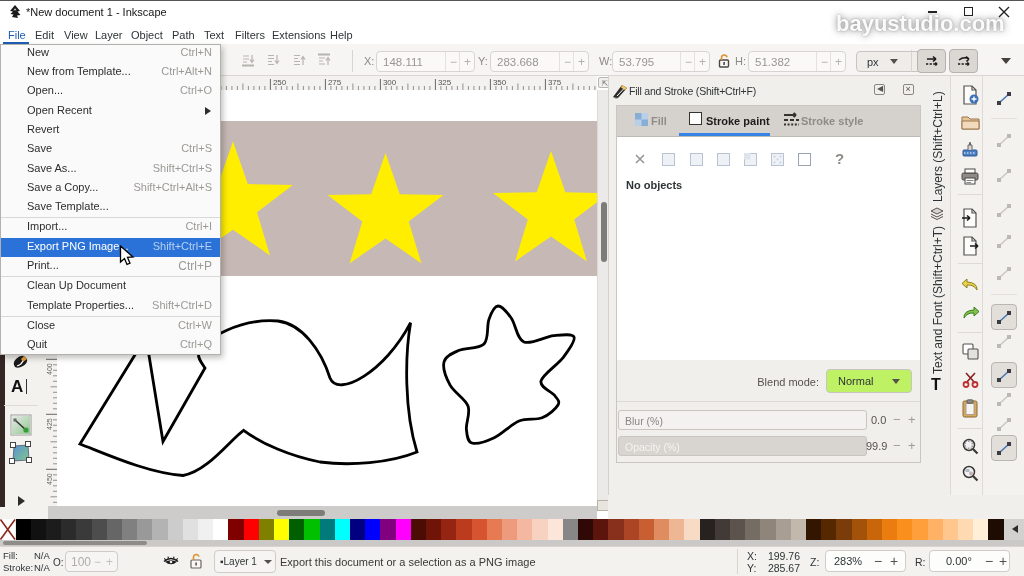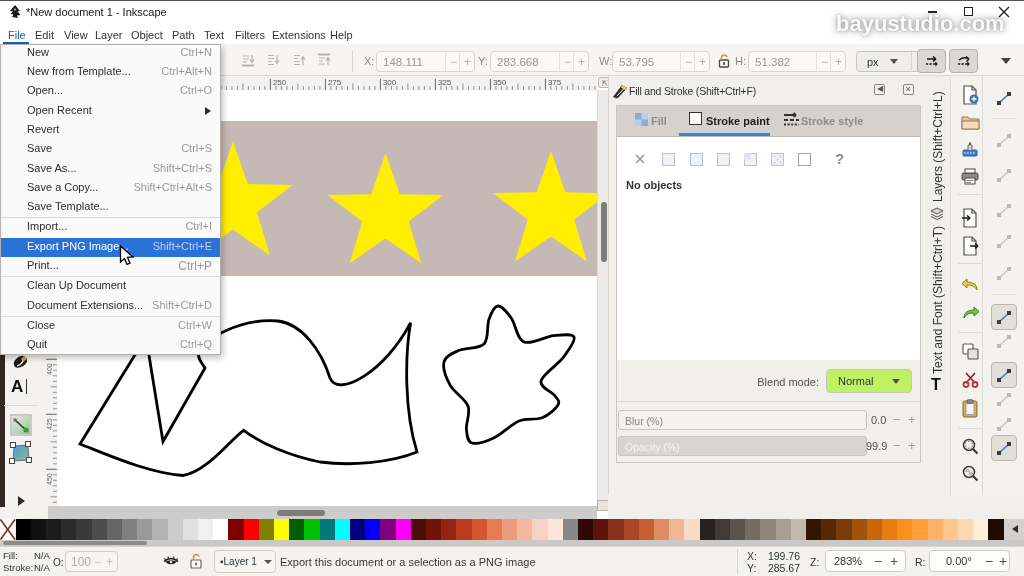--- a/index.html
+++ b/index.html
@@ -688,21 +688,21 @@
 <div class="abs" style="left:27px;top:180.7px;font-size:11px;color:#2d2d2d;z-index:42;white-space:nowrap;">Save a Copy...</div>
 <div class="abs" style="left:92px;top:180.7px;width:120px;text-align:right;font-size:11px;color:#9b9996;z-index:42;">Shift+Ctrl+Alt+S</div>
 <div class="abs" style="left:27px;top:199.5px;font-size:11px;color:#2d2d2d;z-index:42;white-space:nowrap;">Save Template...</div>
 <div class="abs" style="left:27px;top:220.0px;font-size:11px;color:#2d2d2d;z-index:42;white-space:nowrap;">Import...</div>
 <div class="abs" style="left:92px;top:220.0px;width:120px;text-align:right;font-size:11px;color:#9b9996;z-index:42;">Ctrl+I</div>
 <div class="abs" style="left:27px;top:239.5px;font-size:11px;color:#ffffff;z-index:42;white-space:nowrap;">Export PNG Image...</div>
 <div class="abs" style="left:92px;top:239.5px;width:120px;text-align:right;font-size:11px;color:#b9d0f0;z-index:42;">Shift+Ctrl+E</div>
 <div class="abs" style="left:27px;top:258.5px;font-size:11px;color:#2d2d2d;z-index:42;white-space:nowrap;">Print...</div>
 <div class="abs" style="left:92px;top:258.5px;width:120px;text-align:right;font-size:12px;color:#9b9996;z-index:42;">Ctrl+P</div>
 <div class="abs" style="left:27px;top:278.5px;font-size:11px;color:#2d2d2d;z-index:42;white-space:nowrap;">Clean Up Document</div>
-<div class="abs" style="left:27px;top:298.5px;font-size:11px;color:#2d2d2d;z-index:42;white-space:nowrap;">Document Extensions...</div>
+<div class="abs" style="left:27px;top:298.5px;font-size:11px;color:#2d2d2d;z-index:42;white-space:nowrap;">Template Properties...</div>
 <div class="abs" style="left:92px;top:298.5px;width:120px;text-align:right;font-size:11px;color:#9b9996;z-index:42;">Shift+Ctrl+D</div>
 <div class="abs" style="left:27px;top:318.5px;font-size:11px;color:#2d2d2d;z-index:42;white-space:nowrap;">Close</div>
 <div class="abs" style="left:92px;top:318.5px;width:120px;text-align:right;font-size:11px;color:#9b9996;z-index:42;">Ctrl+W</div>
 <div class="abs" style="left:27px;top:337.5px;font-size:11px;color:#2d2d2d;z-index:42;white-space:nowrap;">Quit</div>
 <div class="abs" style="left:92px;top:337.5px;width:120px;text-align:right;font-size:11px;color:#9b9996;z-index:42;">Ctrl+Q</div>
 <div class="abs" style="left:1px;top:216.8px;width:219px;height:1px;background:#dbd9d7;z-index:42;"></div>
 <div class="abs" style="left:1px;top:276.2px;width:219px;height:1px;background:#dbd9d7;z-index:42;"></div>
 <div class="abs" style="left:1px;top:316.2px;width:219px;height:1px;background:#dbd9d7;z-index:42;"></div>
 <svg class="abs" style="left:119px;top:245px;z-index:45" width="19" height="22" viewBox="0 0 19 22">
 <path d="M1.5 1 L1.5 17 L5.5 13.5 L8 19.5 L11 18.2 L8.5 12.4 L14 12 Z" fill="#fff" stroke="#000" stroke-width="1.3"></path>

